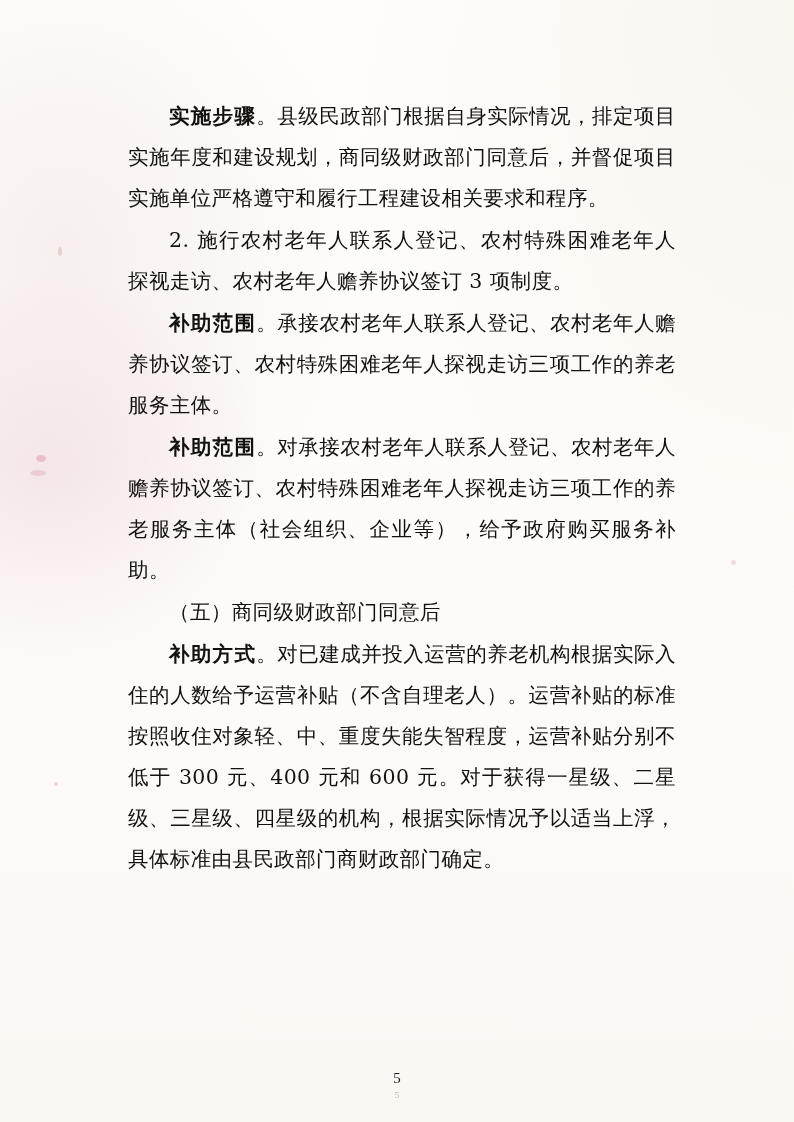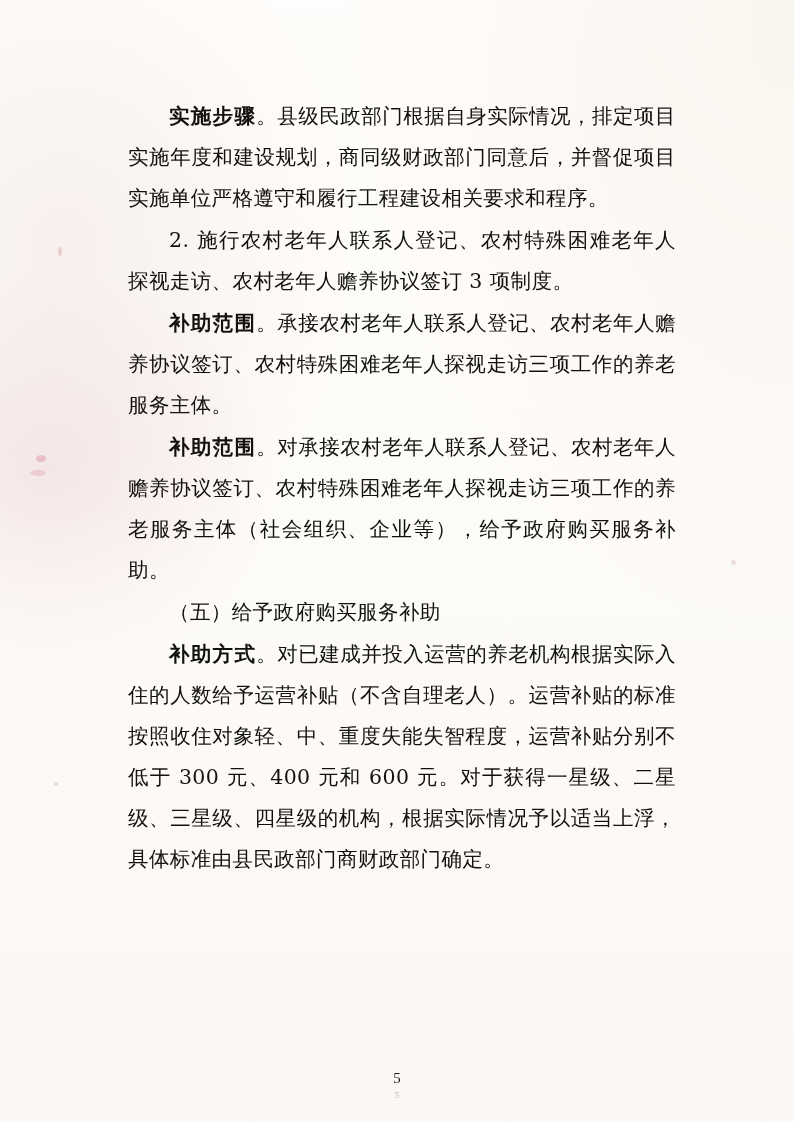--- a/index.html
+++ b/index.html
@@ -87,19 +87,19 @@
   <div class="speck" style="left:36px; top:455px; width:10px; height:7px; background:rgba(219,143,163,0.45);"></div>
   <div class="speck" style="left:30px; top:470px; width:16px; height:6px; background:rgba(224,160,176,0.38);"></div>
   <div class="speck" style="left:54px; top:782px; width:4px; height:4px;"></div>
   <div class="speck" style="left:731px; top:560px; width:5px; height:5px; background:rgba(200,160,160,0.3);"></div>
 
   <div class="content">
     <p class="para"><span class="lead">实施步骤</span><span>。县级民政部门根据自身实际情况，排定项目实施年度和建设规划，商同级财政部门同意后，并督促项目实施单位严格遵守和履行工程建设相关要求和程序。</span></p>
     <p class="para"><span class="lead"></span><span>2. 施行农村老年人联系人登记、农村特殊困难老年人探视走访、农村老年人赡养协议签订 3 项制度。</span></p>
     <p class="para"><span class="lead">补助范围</span><span>。承接农村老年人联系人登记、农村老年人赡养协议签订、农村特殊困难老年人探视走访三项工作的养老服务主体。</span></p>
     <p class="para"><span class="lead">补助范围</span><span>。对承接农村老年人联系人登记、农村老年人赡养协议签订、农村特殊困难老年人探视走访三项工作的养老服务主体（社会组织、企业等），给予政府购买服务补助。</span></p>
-    <p class="para"><span class="lead"></span><span>（五）给予政府购买服务补助</span></p>
+    <p class="para"><span class="lead"></span><span>（五）商同级财政部门同意后</span></p>
     <p class="para"><span class="lead">补助方式</span><span>。对已建成并投入运营的养老机构根据实际入住的人数给予运营补贴（不含自理老人）。运营补贴的标准按照收住对象轻、中、重度失能失智程度，运营补贴分别不低于 300 元、400 元和 600 元。对于获得一星级、二星级、三星级、四星级的机构，根据实际情况予以适当上浮，具体标准由县民政部门商财政部门确定。</span></p>
   </div>
 
   <div class="page-number">5</div>
   <div class="page-number-ghost">5</div>
 </div>
 
 </body></html>

